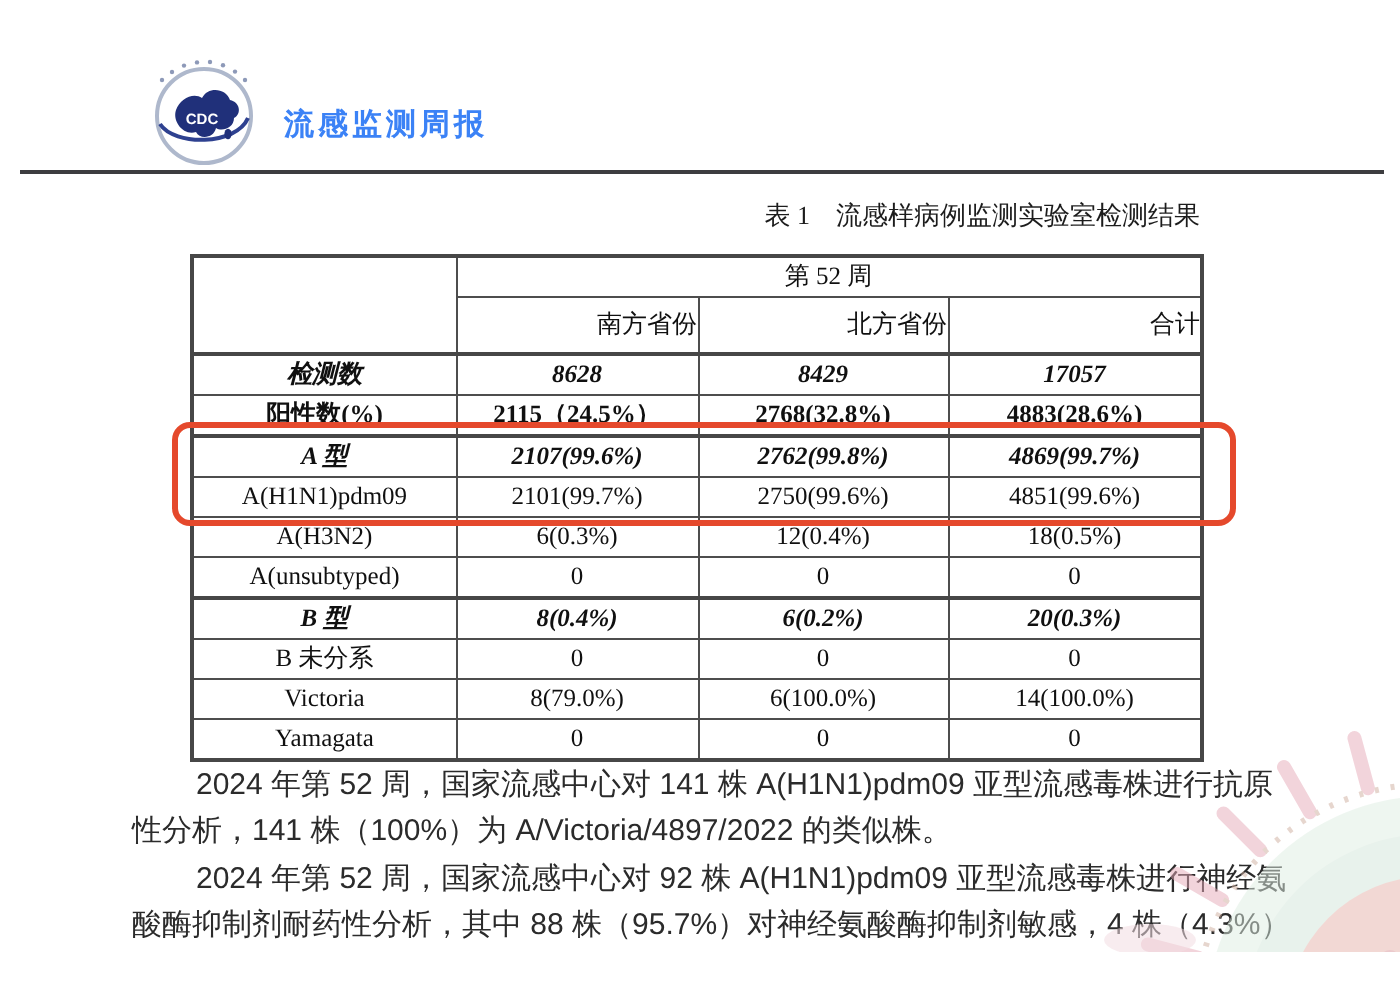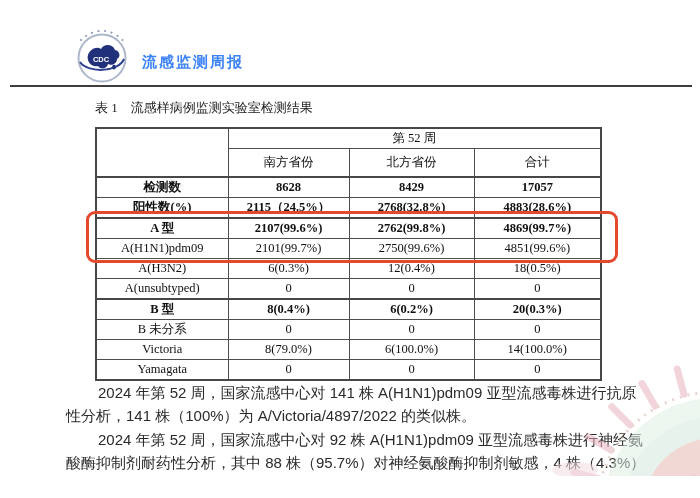--- a/index.html
+++ b/index.html
@@ -4,33 +4,33 @@
 <style>
   html,body{margin:0;padding:0;background:#ffffff;}
   .page{position:relative;width:700px;height:476px;background:#ffffff;overflow:hidden;
         font-family:"Liberation Sans",sans-serif;color:#1f1f1f;}
   
   .logo{position:absolute;left:72px;top:28px;}
   .brand{position:absolute;left:142px;top:53px;font-size:15px;font-weight:bold;
          color:#3b82f6;letter-spacing:2px;}
   .divider{position:absolute;left:10px;right:8px;top:85px;height:2px;background:#3d3d40;}
   
-  .table-title{position:absolute;top:99px;left:95px;width:505px;text-align:left;
+  .table-title{position:absolute;top:99px;left:95px;width:505px;text-align:right;
                font-family:"Liberation Serif",serif;font-size:13px;color:#1c1c1c;}
   
   table.results{position:absolute;left:95px;top:127px;width:505px;border-collapse:collapse;
         table-layout:fixed;font-family:"Liberation Serif",serif;font-size:12.5px;color:#101010;
         border:2px solid #474747;}
   .results th,.results td{border:1px solid #4d4d4d;text-align:center;padding:0;
         font-weight:normal;line-height:1.15;}
   .results thead tr:first-child th{height:19px;}
-  .results thead tr:nth-child(2) th{height:27px;border-bottom-width:2px;border-bottom-color:#474747;}
+  .results thead tr:nth-child(2) th{height:27px;border-bottom-width:2px;border-bottom-color:#474747;text-align:right;}
   .results tbody td{height:19px;}
   .results tr.bold td{font-weight:bold;}
-  .results tr.group td{border-top-width:2px;border-top-color:#474747;}
+  .results tr.group td{border-top-width:2px;border-top-color:#474747;font-style:italic;}
   
   .red-box{position:absolute;left:86px;top:211px;width:526px;height:46px;
            border:3.5px solid #e5492c;border-radius:9px;pointer-events:none;background:transparent;}
   
   .paragraphs{position:absolute;left:66px;top:381px;width:580px;font-size:15px;
               line-height:23px;color:#2b2b2b;}
   .paragraphs p{margin:0 0 1px 0;text-indent:32px;}
   
   .virus{position:absolute;left:545px;top:340px;width:340px;height:340px;opacity:.5;pointer-events:none;}
   .smudge{position:absolute;left:552px;top:462px;width:46px;height:16px;background:#f2dde2;

